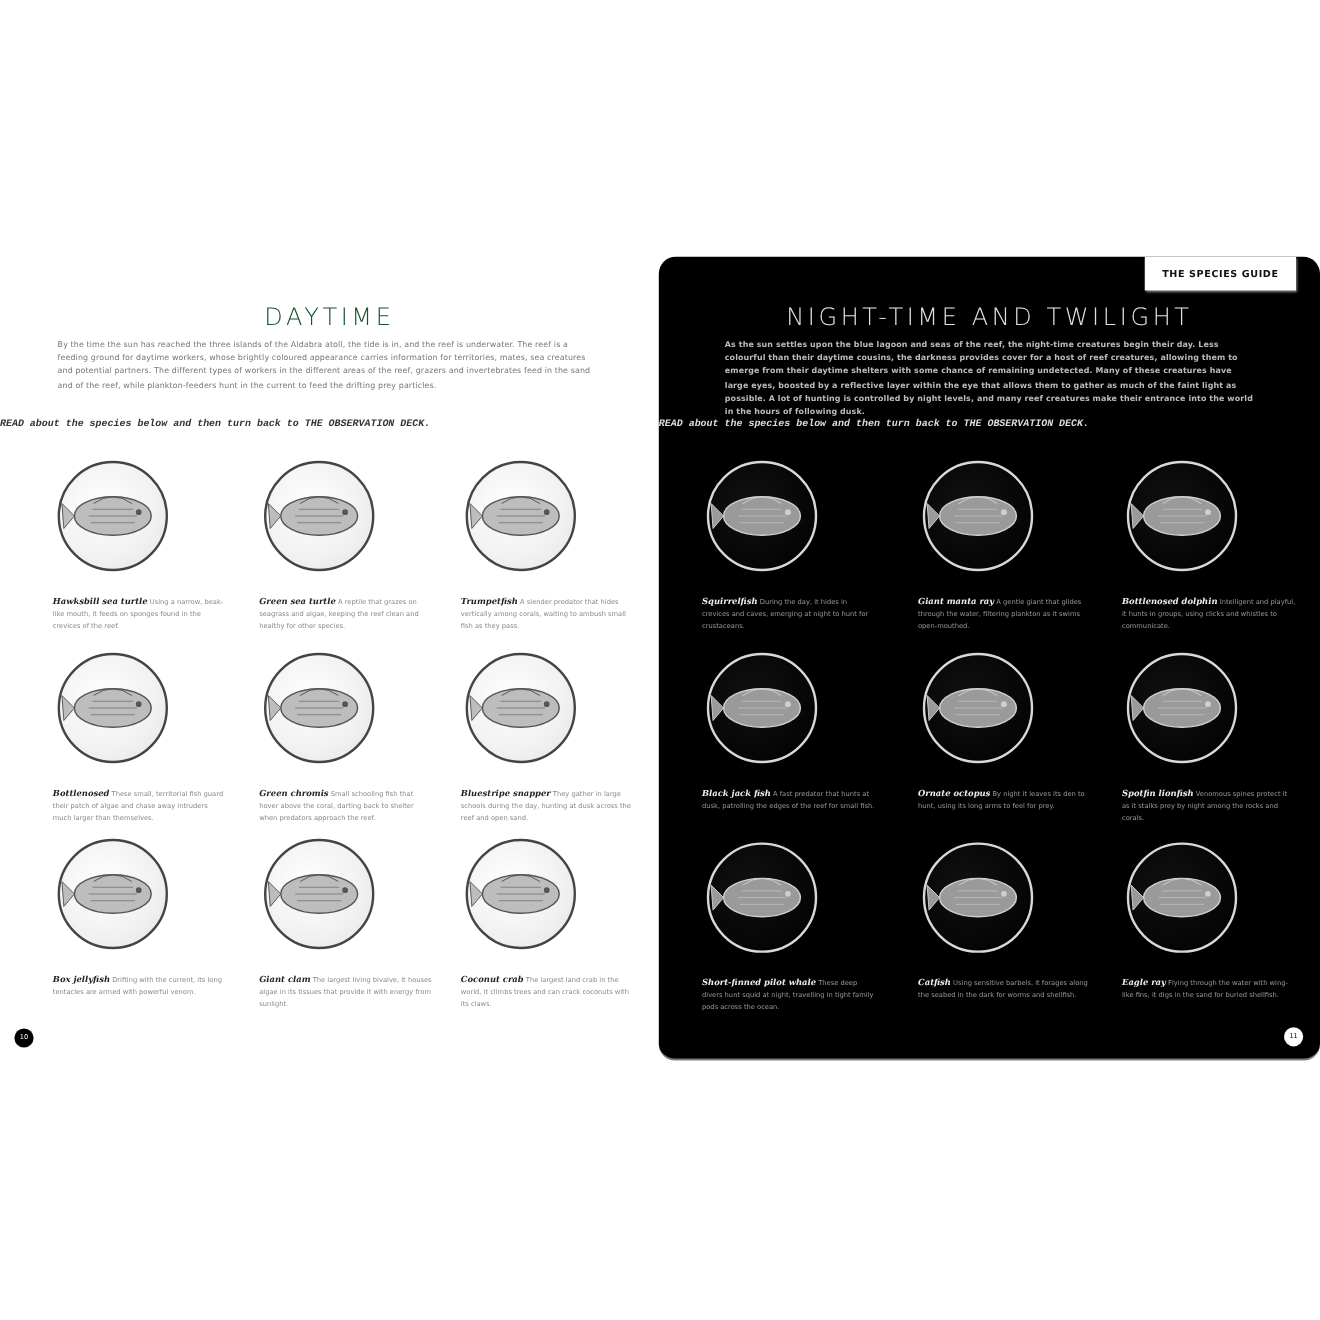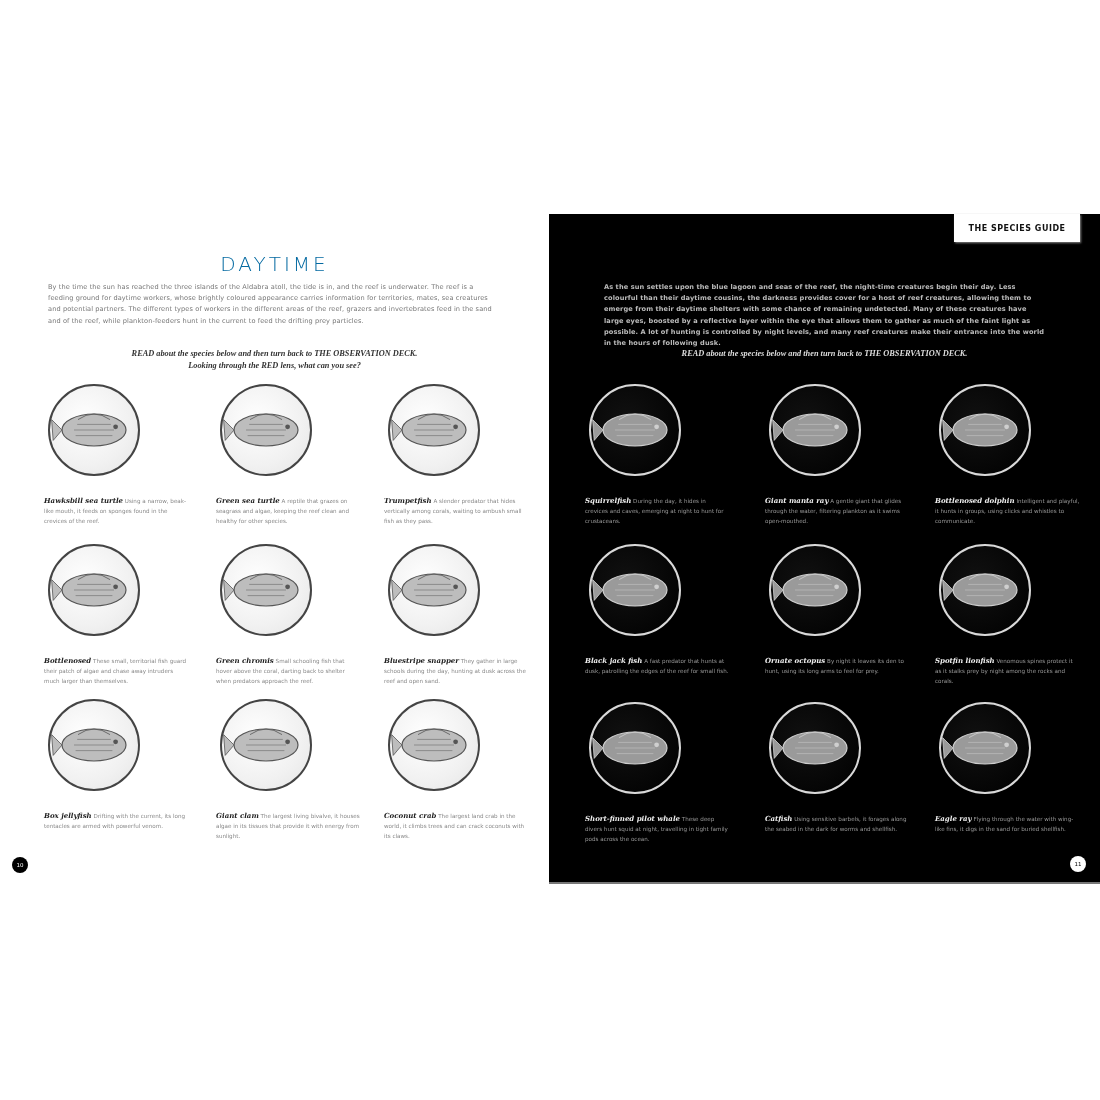--- a/index.html
+++ b/index.html
@@ -1,26 +1,26 @@
 <!DOCTYPE html>
 <html><head>
 <meta charset="utf-8">
 <style>
   html, body { margin:0; padding:0; }
   body { width:1100px; height:1100px; background:#ffffff; position:relative; overflow:hidden; font-family:"DejaVu Sans", sans-serif; }
   .page { position:absolute; box-sizing:border-box; }
   .page-left { left:0; top:214px; width:549px; height:670px; background:#ffffff; color:#333; }
-  .page-right { left:549px; top:214px; width:551px; height:670px; background:#000000; color:#e6e6e6; border-bottom:2px solid #777; }
+  .page-right { left:549px; top:214px; width:551px; height:670px; background:#000000; color:#e6e6e6; border-bottom:2px solid #777;border-radius:14px; }
   .title { position:absolute; left:0; right:0; text-align:center; font-family:"DejaVu Sans", sans-serif; font-weight:200; letter-spacing:3px; }
-  .page-left .title { top:38px; font-size:20px; color:#0369a1; }
+  .page-left .title { top:38px; font-size:20px; color:#14532d; }
   .page-right .title { top:38px; font-size:20px; color:#e0e0e0; }
   .intro { position:absolute; left:40px; right:40px; top:68px; text-align:left; font-size:6.6px; line-height:11.2px; letter-spacing:0.1px; }
   .page-left .intro { color:#777; left:48px; right:48px; }
   .page-right .intro { color:#bbb; left:55px; right:55px;font-weight:bold; }
-  .instr { position:absolute; left:0; right:0; top:134px; text-align:center; font-family:Liberation Serif, serif; font-style:italic; font-weight:bold; font-size:8.3px; line-height:12px; }
+  .instr { position:absolute; left:0; right:0; top:134px; font-family:Liberation Mono, monospace; font-style:italic; font-weight:bold; font-size:8.3px; line-height:12px; }
   .page-left .instr { color:#333; }
   .page-right .instr { color:#ddd; }
   .tag { position:absolute; right:20px; top:0; width:126px; height:28px; background:#ffffff; color:#111; font-size:8px; font-weight:bold; letter-spacing:0.5px; display:flex; align-items:center; justify-content:center; box-shadow:1px 1px 2px #888; }
   .grid { position:absolute; left:0; right:0; top:170px; }
   .cell { position:absolute; width:150px; height:160px; }
   .circle { position:absolute; left:10px; top:0; width:92px; height:92px; border-radius:50%; box-sizing:border-box; display:flex; align-items:center; justify-content:center; overflow:visible; }
   .page-left .circle { border:2px solid #444; background:radial-gradient(circle at 40% 40%, #ffffff 0%, #f1f1f1 60%, #e4e4e4 100%); }
   .page-right .circle { border:2px solid #d8d8d8; background:radial-gradient(circle at 40% 40%, #111 0%, #000 100%); }
   .creature { width:110px; height:70px; }
   .caption { position:absolute; left:6px; top:112px; width:145px; font-size:5.6px; line-height:10px; }
@@ -34,21 +34,20 @@
   .page-right .pnum { right:14px; top:642px; background:#fff; color:#000; }
 </style>
 </head>
 <body>
 
 <div class="page page-left">
   <div class="title">DAYTIME</div>
   <div class="intro">By the time the sun has reached the three islands of the Aldabra atoll, the tide is in, and the reef is underwater. The reef is a feeding ground for daytime workers, whose brightly coloured appearance carries information for territories, mates, sea creatures and potential partners. The different types of workers in the different areas of the reef, grazers and invertebrates feed in the sand and of the reef, while plankton-feeders hunt in the current to feed the drifting prey particles.</div>
   <div class="instr">
     <div>READ about the species below and then turn back to THE OBSERVATION DECK.</div>
-    <div>Looking through the RED lens, what can you see?</div>
   </div>
   <div class="grid" id="left-grid">
       <div class="cell" style="left: 38px; top: 0px;">
         <div class="circle">
           <svg class="creature" viewBox="0 0 110 70">
             <ellipse cx="55" cy="35" rx="40" ry="20" fill="#bdbdbd" stroke="#555" stroke-width="1.5"></ellipse>
             <path d="M15 35 L2 22 L4 48 Z" fill="#bdbdbd" stroke="#555"></path>
             <circle cx="82" cy="31" r="3" fill="#555"></circle>
             <path d="M35 22 Q55 8 75 22" fill="none" stroke="#555" stroke-width="1"></path>
             <path d="M30 35 L80 35 M32 42 L78 42 M34 28 L76 28" stroke="#555" stroke-width="0.6"></path>
@@ -151,20 +150,21 @@
           </svg>
         </div>
         <div class="caption"><b>Coconut crab</b> <span>The largest land crab in the world, it climbs trees and can crack coconuts with its claws.</span></div>
       </div>
     </div>
   <div class="pnum">10</div>
 </div>
 
 <div class="page page-right">
   <div class="tag">THE SPECIES GUIDE</div>
+  <div class="title">NIGHT-TIME AND TWILIGHT</div>
   <div class="intro">As the sun settles upon the blue lagoon and seas of the reef, the night-time creatures begin their day. Less colourful than their daytime cousins, the darkness provides cover for a host of reef creatures, allowing them to emerge from their daytime shelters with some chance of remaining undetected. Many of these creatures have large eyes, boosted by a reflective layer within the eye that allows them to gather as much of the faint light as possible. A lot of hunting is controlled by night levels, and many reef creatures make their entrance into the world in the hours of following dusk.</div>
   <div class="instr">
     <div>READ about the species below and then turn back to THE OBSERVATION DECK.</div>
   </div>
   <div class="grid" id="right-grid">
       <div class="cell" style="left: 30px; top: 0px;">
         <div class="circle">
           <svg class="creature" viewBox="0 0 110 70">
             <ellipse cx="55" cy="35" rx="40" ry="20" fill="#9a9a9a" stroke="#cfcfcf" stroke-width="1.5"></ellipse>
             <path d="M15 35 L2 22 L4 48 Z" fill="#9a9a9a" stroke="#cfcfcf"></path>

